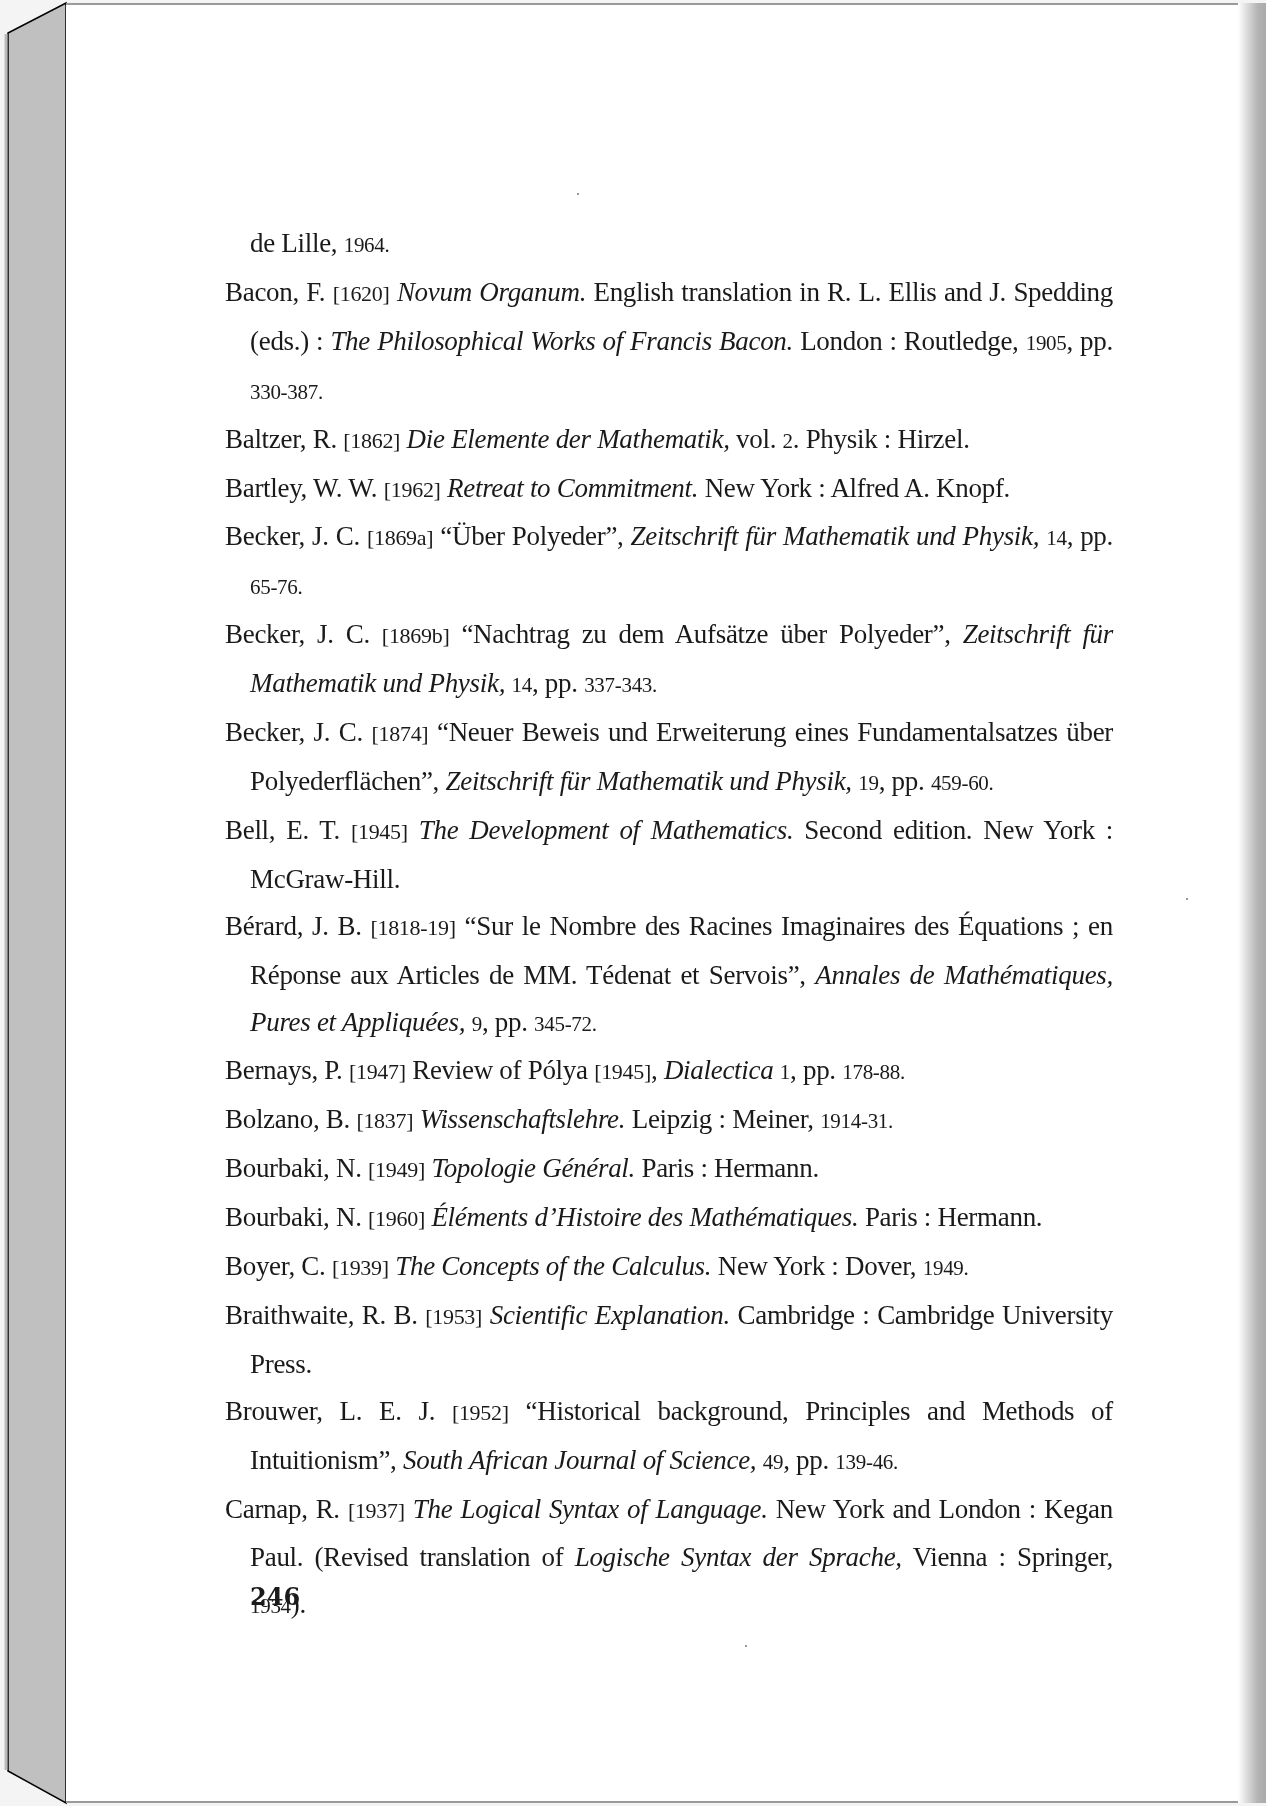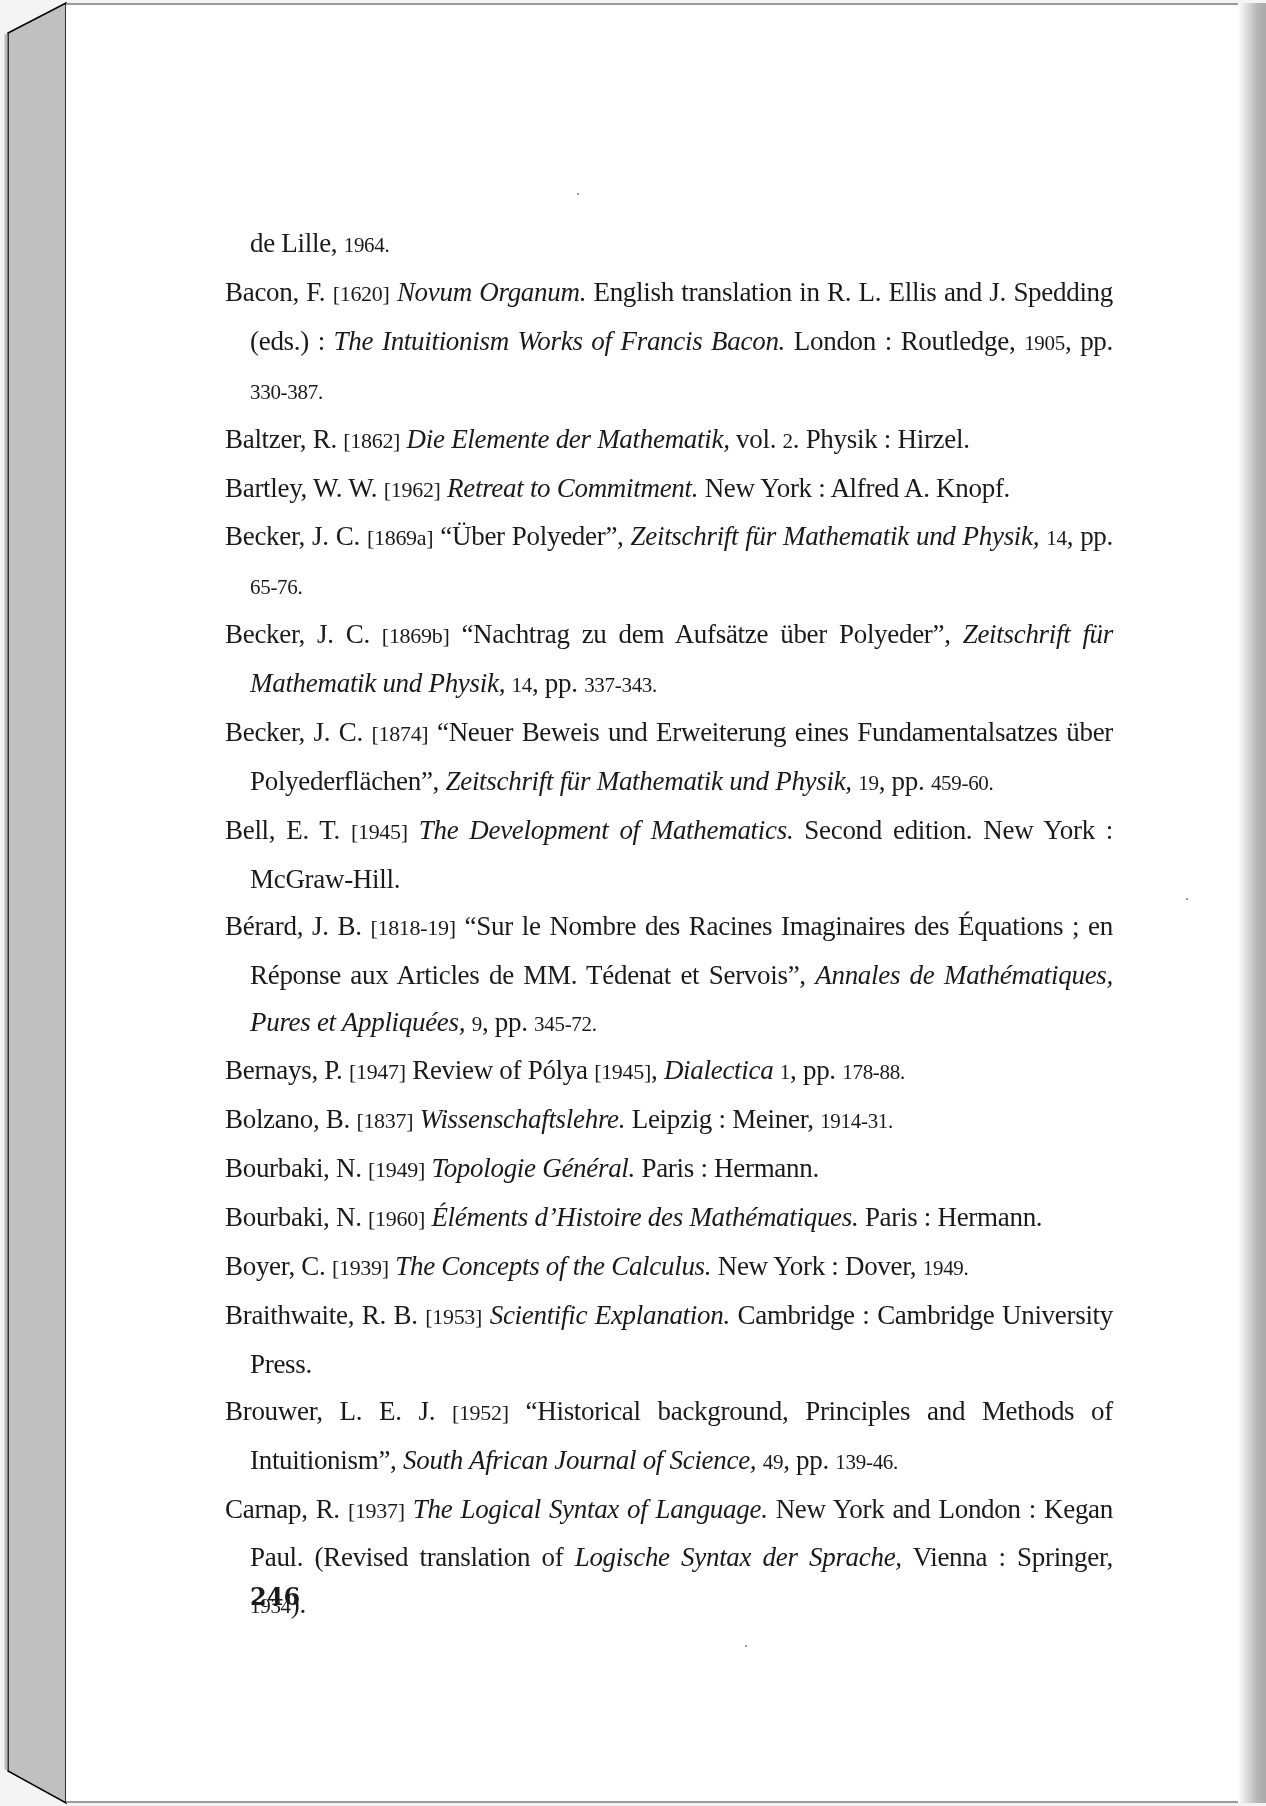--- a/index.html
+++ b/index.html
@@ -92,21 +92,21 @@
   <svg class="spine" width="70" height="1806" viewBox="0 0 70 1806">
     <polygon points="8,33 66,3 66,1803 8,1771" fill="#c0c0c0" stroke="#000" stroke-width="1.5"></polygon>
     <line x1="6" y1="34" x2="6" y2="1770" stroke="#bbbbbb" stroke-width="3"></line>
   </svg>
   <div class="page"></div>
   <div class="page-edge"></div>
 </div>
 
 <div class="content" id="bibliography">
     <p class="entry cont"><span>de Lille, </span><span class="num">1964.</span></p>
-    <p class="entry"><span>Bacon, F. </span><span class="ref">[1620]</span><span>   </span><i>Novum Organum.</i><span> English translation in R. L. Ellis and J. Spedding (eds.) : </span><i>The Intuitionism Works of Francis Bacon.</i><span> London : Routledge, </span><span class="num">1905</span><span>, pp. </span><span class="num">330-387.</span></p>
+    <p class="entry"><span>Bacon, F. </span><span class="ref">[1620]</span><span>   </span><i>Novum Organum.</i><span> English translation in R. L. Ellis and J. Spedding (eds.) : </span><i>The Philosophical Works of Francis Bacon.</i><span> London : Routledge, </span><span class="num">1905</span><span>, pp. </span><span class="num">330-387.</span></p>
     <p class="entry"><span>Baltzer, R. </span><span class="ref">[1862]</span><span> </span><i>Die Elemente der Mathematik,</i><span> vol. </span><span class="num">2</span><span>. Physik : Hirzel.</span></p>
     <p class="entry"><span>Bartley, W. W. </span><span class="ref">[1962]</span><span> </span><i>Retreat to Commitment.</i><span> New York : Alfred A. Knopf.</span></p>
     <p class="entry"><span>Becker, J. C. </span><span class="ref">[1869a]</span><span> “Über Polyeder”,   </span><i>Zeitschrift für Mathematik und Physik,</i><span> </span><span class="num">14</span><span>, pp. </span><span class="num">65-76.</span></p>
     <p class="entry"><span>Becker, J. C. </span><span class="ref">[1869b]</span><span> “Nachtrag zu dem Aufsätze über Polyeder”, </span><i>Zeitschrift für Mathematik und Physik,</i><span> </span><span class="num">14</span><span>, pp. </span><span class="num">337-343.</span></p>
     <p class="entry"><span>Becker, J. C. </span><span class="ref">[1874]</span><span> “Neuer Beweis und Erweiterung eines Fundamentalsatzes über Polyederflächen”, </span><i>Zeitschrift für Mathematik und Physik,</i><span> </span><span class="num">19</span><span>, pp. </span><span class="num">459-60.</span></p>
     <p class="entry"><span>Bell, E. T. </span><span class="ref">[1945]</span><span> </span><i>The Development of Mathematics.</i><span>  Second edition. New York : McGraw-Hill.</span></p>
     <p class="entry"><span>Bérard, J. B. </span><span class="ref">[1818-19]</span><span> “Sur le Nombre des Racines Imaginaires des Équations ; en Réponse aux Articles de MM. Tédenat et Servois”, </span><i>Annales de Mathématiques, Pures et Appliquées,</i><span> </span><span class="num">9</span><span>, pp. </span><span class="num">345-72.</span></p>
     <p class="entry"><span>Bernays, P. </span><span class="ref">[1947]</span><span> Review of Pólya </span><span class="ref">[1945]</span><span>, </span><i>Dialectica</i><span> </span><span class="num">1</span><span>, pp. </span><span class="num">178-88.</span></p>
     <p class="entry"><span>Bolzano, B. </span><span class="ref">[1837]</span><span> </span><i>Wissenschaftslehre.</i><span> Leipzig : Meiner, </span><span class="num">1914-31.</span></p>
     <p class="entry"><span>Bourbaki, N. </span><span class="ref">[1949]</span><span> </span><i>Topologie Général.</i><span> Paris : Hermann.</span></p>

